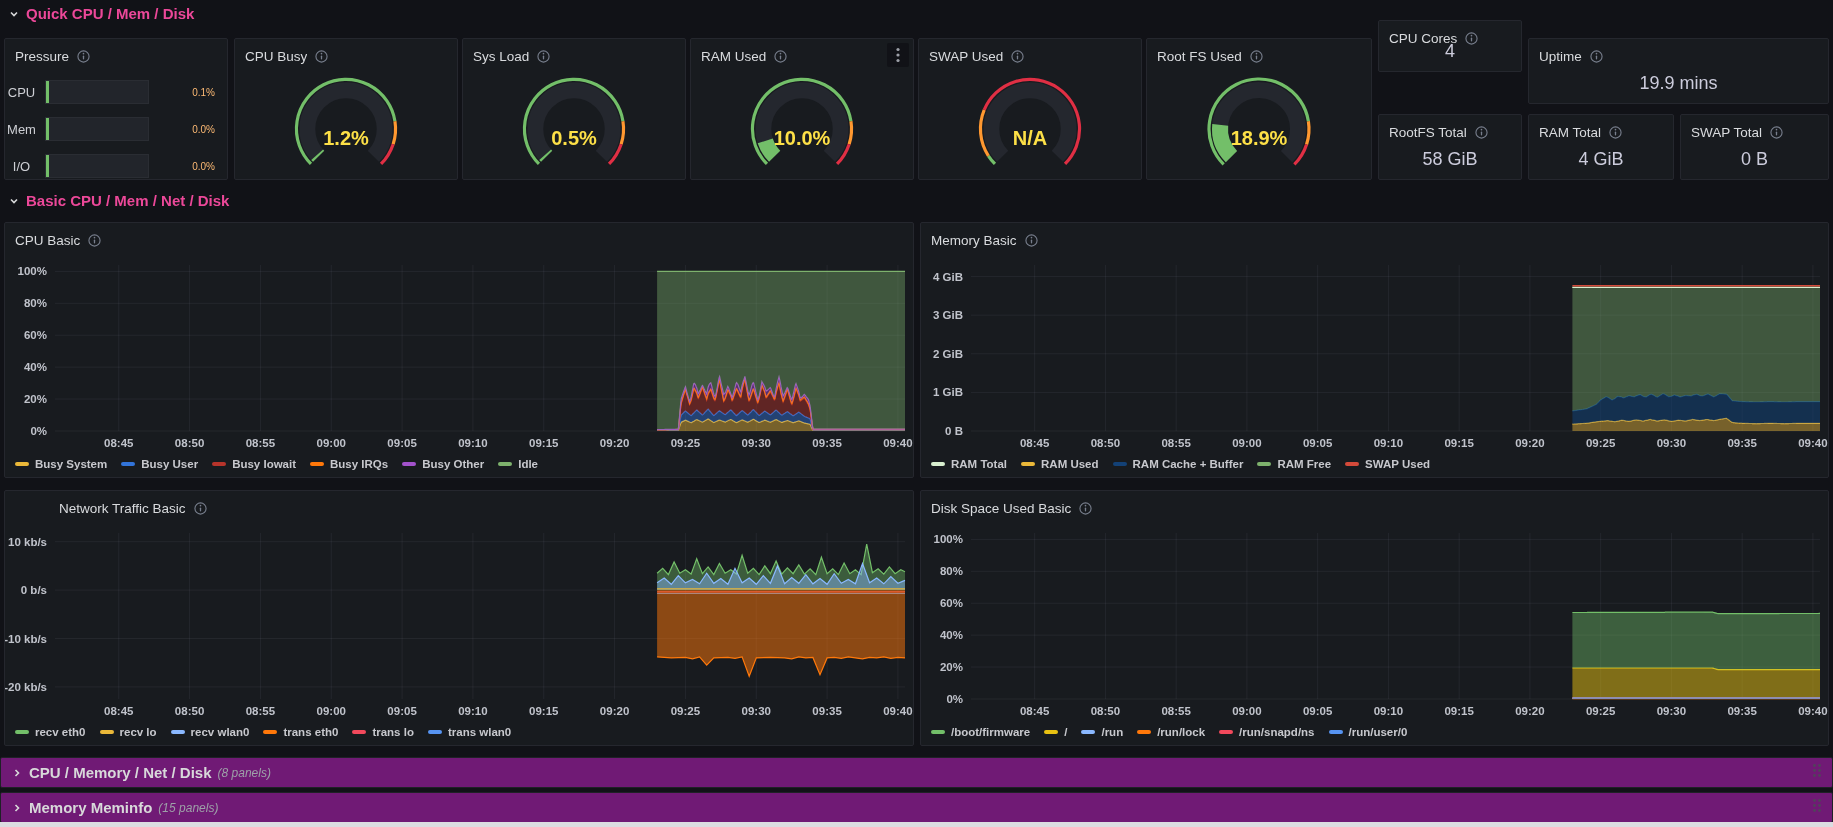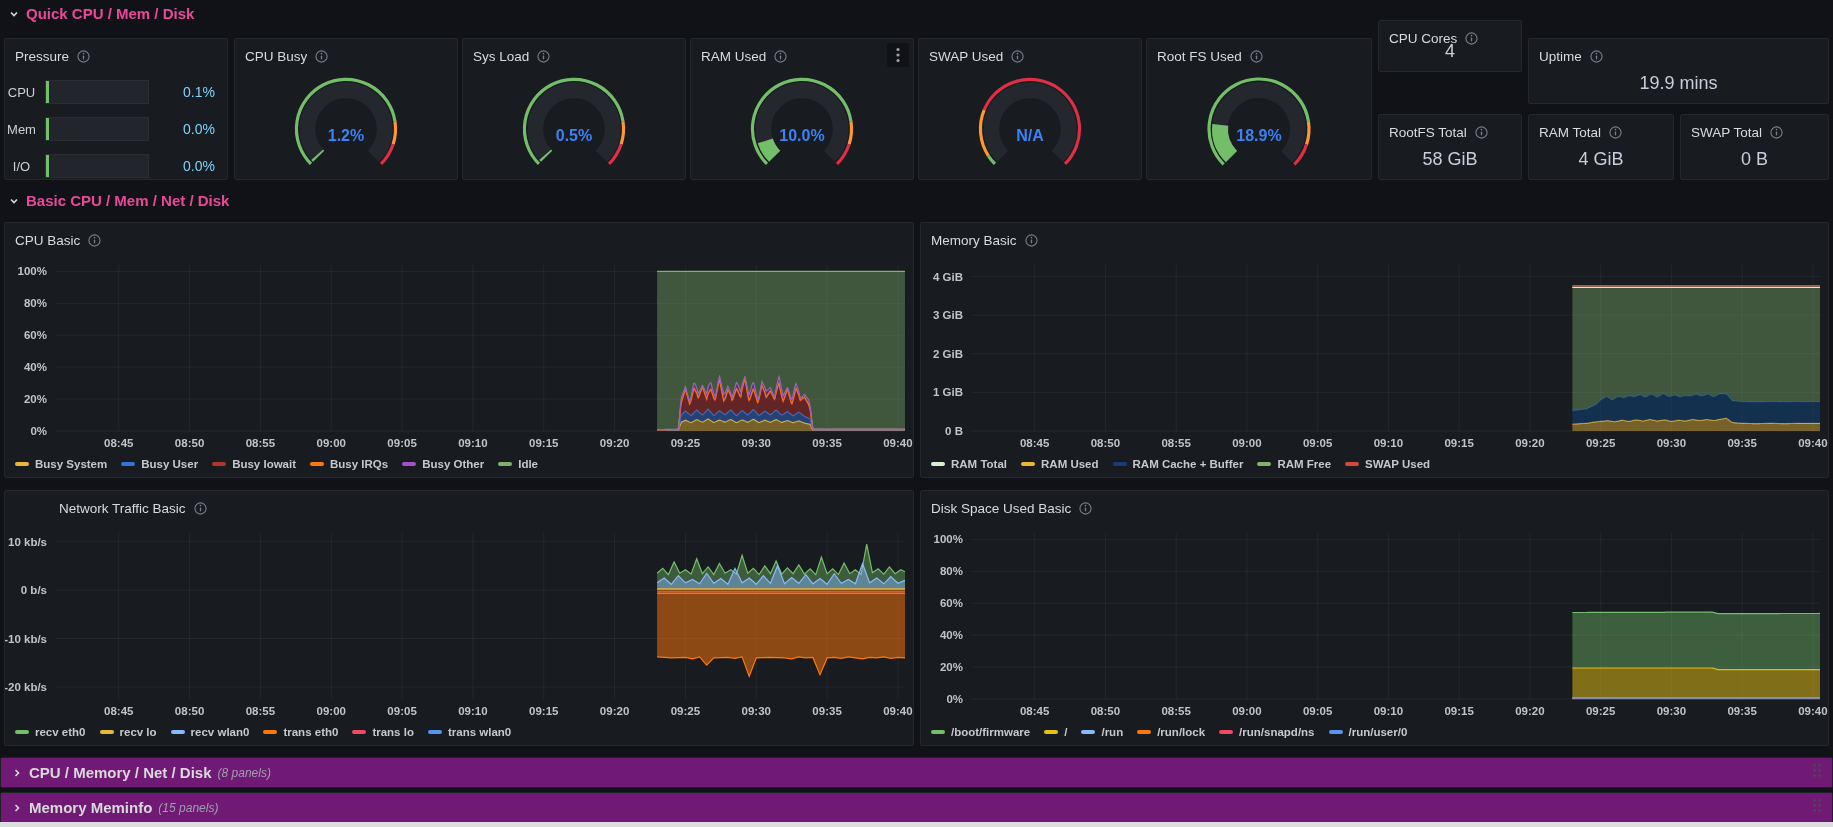--- a/index.html
+++ b/index.html
@@ -15,24 +15,24 @@
   .panel { position:absolute; background:#181B1F; border:1px solid #25272E; border-radius:2px; }
   .p-title-row { display:flex; align-items:center; gap:8px; padding:7px 10px 0 10px; height:28px; }
   .p-title { color:#D9DBDE; font-size:13.5px; font-weight:500; white-space:nowrap; overflow:hidden; }
   .info-icon { flex:0 0 auto; display:inline-flex; }
   .kebab { position:absolute; top:4px; right:4px; width:22px; height:24px; background:#111217; border-radius:2px; display:flex; align-items:center; justify-content:center; cursor:pointer; }
 
   .pressure-row { display:flex; align-items:center; height:24px; margin:13px 12px 0 0; }
   .pressure-label { width:40px; text-align:center; color:#CDCFD4; font-size:13px; padding-right:7px; }
   .pressure-bar { position:relative; width:104px; height:24px; background:#22252B; border:1px solid #2A2D33; }
   .pressure-fill { position:absolute; left:0; top:0; bottom:0; background:#73BF69; }
-  .pressure-value { margin-left:auto; color:#7dd3fc; font-size:14px; }
+  .pressure-value { margin-left:auto; color:#fdba74; font-size:10px; }
 
   .gauge-svg { position:absolute; left:0; right:0; top:24px; width:100%; height:114px; }
-  .gauge-value { position:absolute; left:0; right:0; top:88px; text-align:center; color:#3b82f6; font-size:16px; font-weight:700; }
+  .gauge-value { position:absolute; left:0; right:0; top:88px; text-align:center; color:#fde047; font-size:20px; font-weight:700; }
 
   .stat-value { position:absolute; left:0; right:0; bottom:9px; text-align:center; color:#CCCCDC; font-size:18px; font-weight:500; }
 
   .chart-area { position:absolute; left:0; right:0; top:34px; bottom:24px; cursor:crosshair; }
   .legend { position:absolute; left:10px; right:6px; bottom:3px; height:20px; display:flex; align-items:center; gap:14px; overflow:hidden; }
   .legend-item { display:flex; align-items:center; gap:6px; cursor:pointer; white-space:nowrap;justify-content:flex-end; }
   .legend-swatch { width:14px; height:4px; border-radius:2px; }
   .legend-label { color:#C7C8CD; font-size:11.5px; font-weight:700; }
 
   svg text { font-family:"Liberation Sans",sans-serif; }

